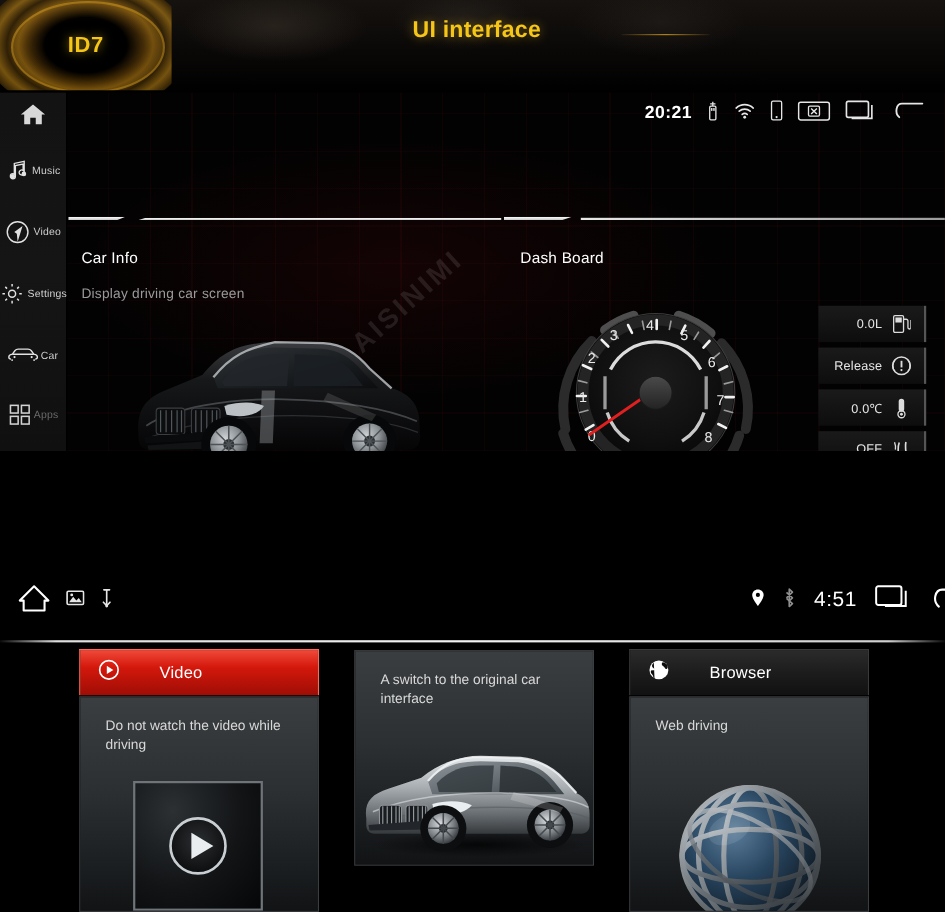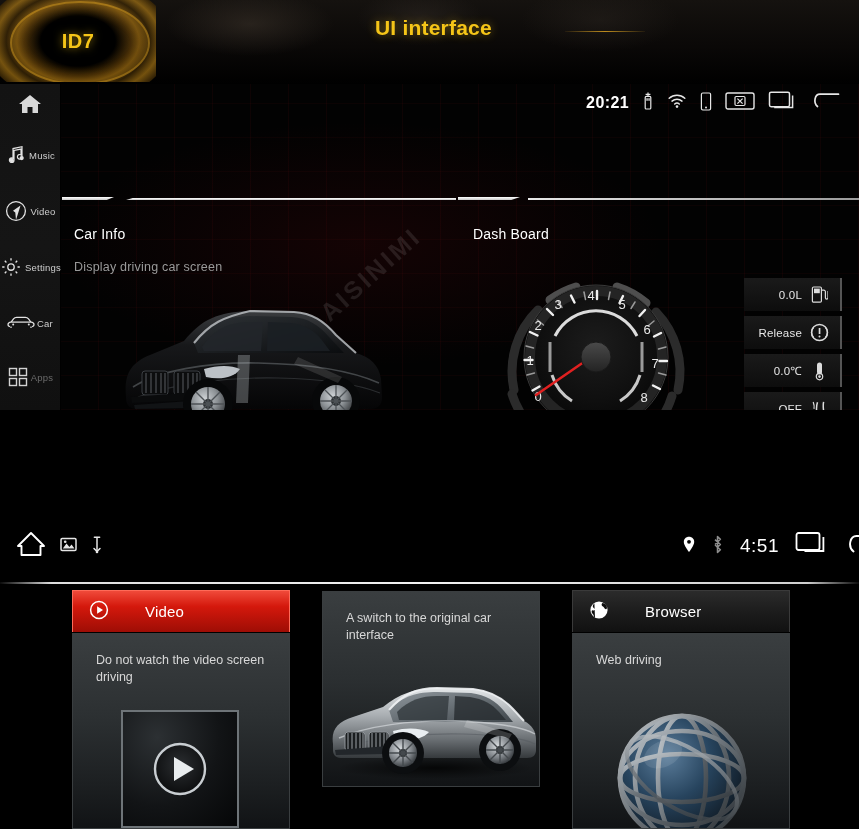--- a/index.html
+++ b/index.html
@@ -547,21 +547,21 @@
         <div class="card-head">
           <span>
             <svg width="20" height="20" viewBox="0 0 20 20">
                 <circle cx="10" cy="10" r="8.4" fill="none" stroke="#fff" stroke-width="1.5"></circle>
                 <path d="M8.1 6.2 L14 10 L8.1 13.8 Z" fill="#fff"></path>
               </svg>
           </span>
           <span class="t">Video</span>
         </div>
         <div class="card-body">
-          <div class="card-desc">Do not watch the video screen driving</div>
+          <div class="card-desc">Do not watch the video while driving</div>
           <div class="thumbvideo">
             <svg width="68" height="68" viewBox="0 0 68 68">
               <defs>
                   <radialGradient id="pbg" cx=".5" cy=".42" r=".62">
                 <stop offset="0" stop-color="#2b2e31"></stop>
                     <stop offset="1" stop-color="#0a0b0c"></stop>
               </radialGradient>
                 </defs>
               <circle cx="34" cy="34" r="25" fill="url(#pbg)" stroke="#c9ced2" stroke-width="2.4"></circle>
               <path d="M28 22 L48 34 L28 46 Z" fill="#e9edef"></path>

